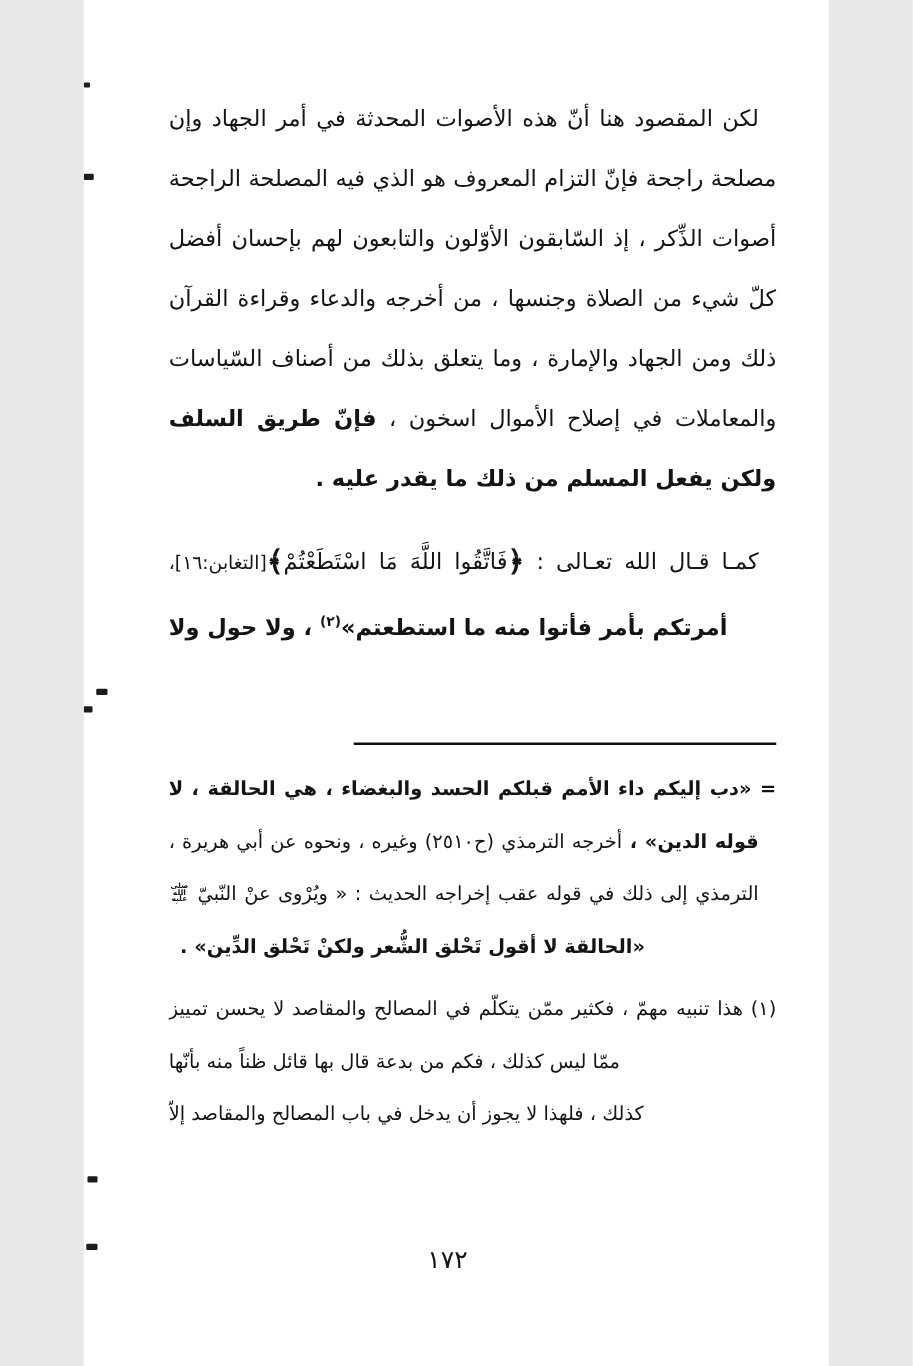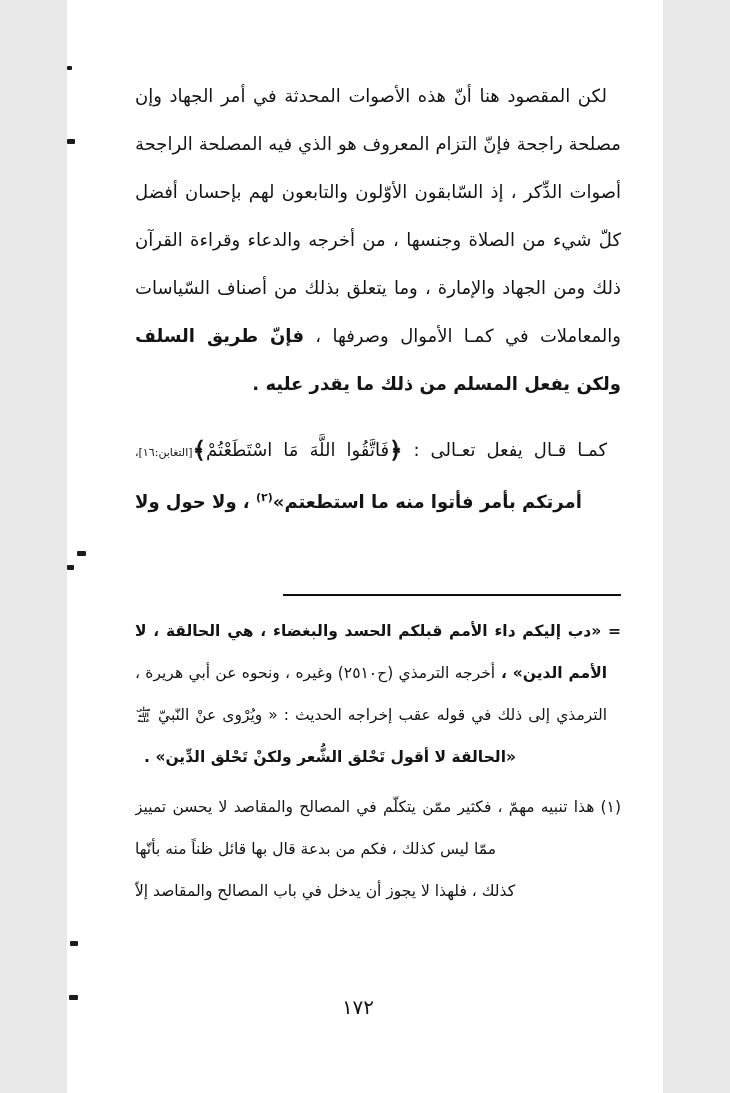--- a/index.html
+++ b/index.html
@@ -21,21 +21,21 @@
     height:48px;
     text-align:justify;
     text-align-last:justify;
     overflow:hidden;
   }
   .line.start{text-align:left;text-align-last:right;}
   .ind{padding-right:14px;}
   .b{font-weight:bold;}
   .sup{font-size:11px;vertical-align:7px;font-weight:normal;}
   .sup.bsup{font-weight:bold;}
-  .vref{font-size:11px;}
+  .vref{font-size:15px;}
   .qbr{font-size:23px;font-weight:bold;vertical-align:-2px;}
   .quran{font-weight:normal;}
   .p2{margin-top:18px;}
   
   .fnsep{position:absolute;top:594px;right:42px;width:338px;height:2px;background:#101010;}
   .fns{position:absolute;top:610px;left:68px;right:42px;}
   .fns .line{font-size:15.5px;line-height:42px;height:42px;}
   .mt8{margin-top:8px;}
   .pr14{padding-right:14px;}
   .pr80{padding-right:80px;}
@@ -78,44 +78,44 @@
 
     <section>
       <div class="line ind">لكن المقصود هنا أنّ هذه الأصوات المحدثة في أمر الجهاد وإن ظنّ أن فيها</div>
       <div class="line">
         <span>مصلحة راجحة فإنّ التزام المعروف هو الذي فيه المصلحة الراجحة </span><span class="sup">(١)</span><span>، كما في</span>
       </div>
       <div class="line">أصوات الذِّكر ، إذ السّابقون الأوّلون والتابعون لهم بإحسان أفضل من المتأخرين في</div>
       <div class="line">كلّ شيء من الصلاة وجنسها ، من أخرجه والدعاء وقراءة القرآن واستماعه ، وغير</div>
       <div class="line">ذلك ومن الجهاد والإمارة ، وما يتعلق بذلك من أصناف السّياسات والعقوبات ،</div>
       <div class="line">
-        <span>والمعاملات في كمـا الأموال وصرفها ، </span><span class="b">فإنّ طريق السلف أكمل في كل شيء ،</span>
+        <span>والمعاملات في إصلاح الأموال اسخون ، </span><span class="b">فإنّ طريق السلف أكمل في كل شيء ،</span>
       </div>
       <div class="line start b">ولكن يفعل المسلم من ذلك ما يقدر عليه .</div>
     </section>
 
     <section class="p2">
       <div class="line ind">
-        <span>كمـا قـال يفعل تعـالى : </span><span class="qbr">﴿</span><span class="quran">فَاتَّقُوا اللَّهَ مَا اسْتَطَعْتُمْ</span><span class="qbr">﴾</span><span class="vref">[التغابن:١٦]، </span><span>وقـال النّبـيّ </span><span class="pbuh">صلى الله عليه وسلم</span><span> : </span>
+        <span>كمـا قـال الله تعـالى : </span><span class="qbr">﴿</span><span class="quran">فَاتَّقُوا اللَّهَ مَا اسْتَطَعْتُمْ</span><span class="qbr">﴾</span><span class="vref">[التغابن:١٦]، </span><span>وقـال النّبـيّ </span><span class="pbuh">صلى الله عليه وسلم</span><span> : </span>
       </div>
       <div class="line start b">
         <span>أمرتكم بأمر فأتوا منه ما استطعتم»</span><span class="sup bsup">(٢)</span><span> ، ولا حول ولا قوة إلا بالله .</span>
       </div>
     </section>
 
   </main>
 
   <div class="fnsep"></div>
 
   <section class="fns">
 
     <div>
       <div class="line b">= «دب إليكم داء الأمم قبلكم الحسد والبغضاء ، هي الحالقة ، لا أقول تحلق الشُّعر ولكن</div>
       <div class="line pr14">
-        <span class="b">الأمم الدين» ، </span><span>أخرجه الترمذي (ح٢٥١٠) وغيره ، ونحوه عن أبي هريرة ، وقد أشار</span>
+        <span class="b">قوله الدين» ، </span><span>أخرجه الترمذي (ح٢٥١٠) وغيره ، ونحوه عن أبي هريرة ، وقد أشار</span>
       </div>
       <div class="line pr14">
         <span>الترمذي إلى ذلك في قوله عقب إخراجه الحديث : « ويُرْوى عنْ النّبيّ </span><span class="pbuh">صلى الله عليه وسلم</span><span> أنه قال هي :</span>
       </div>
       <div class="line start b pr105">«الحالقة لا أقول تَحْلق الشُّعر ولكنْ تَحْلق الدِّين» .</div>
     </div>
 
     <div class="mt8">
       <div class="line">(١) هذا تنبيه مهمّ ، فكثير ممّن يتكلّم في المصالح والمقاصد لا يحسن تمييز ما هو مصلحة في الدين</div>
       <div class="line start pr80">ممّا ليس كذلك ، فكم من بدعة قال بها قائل ظناً منه بأنّها مصلحة راجحة ، والعكس</div>

